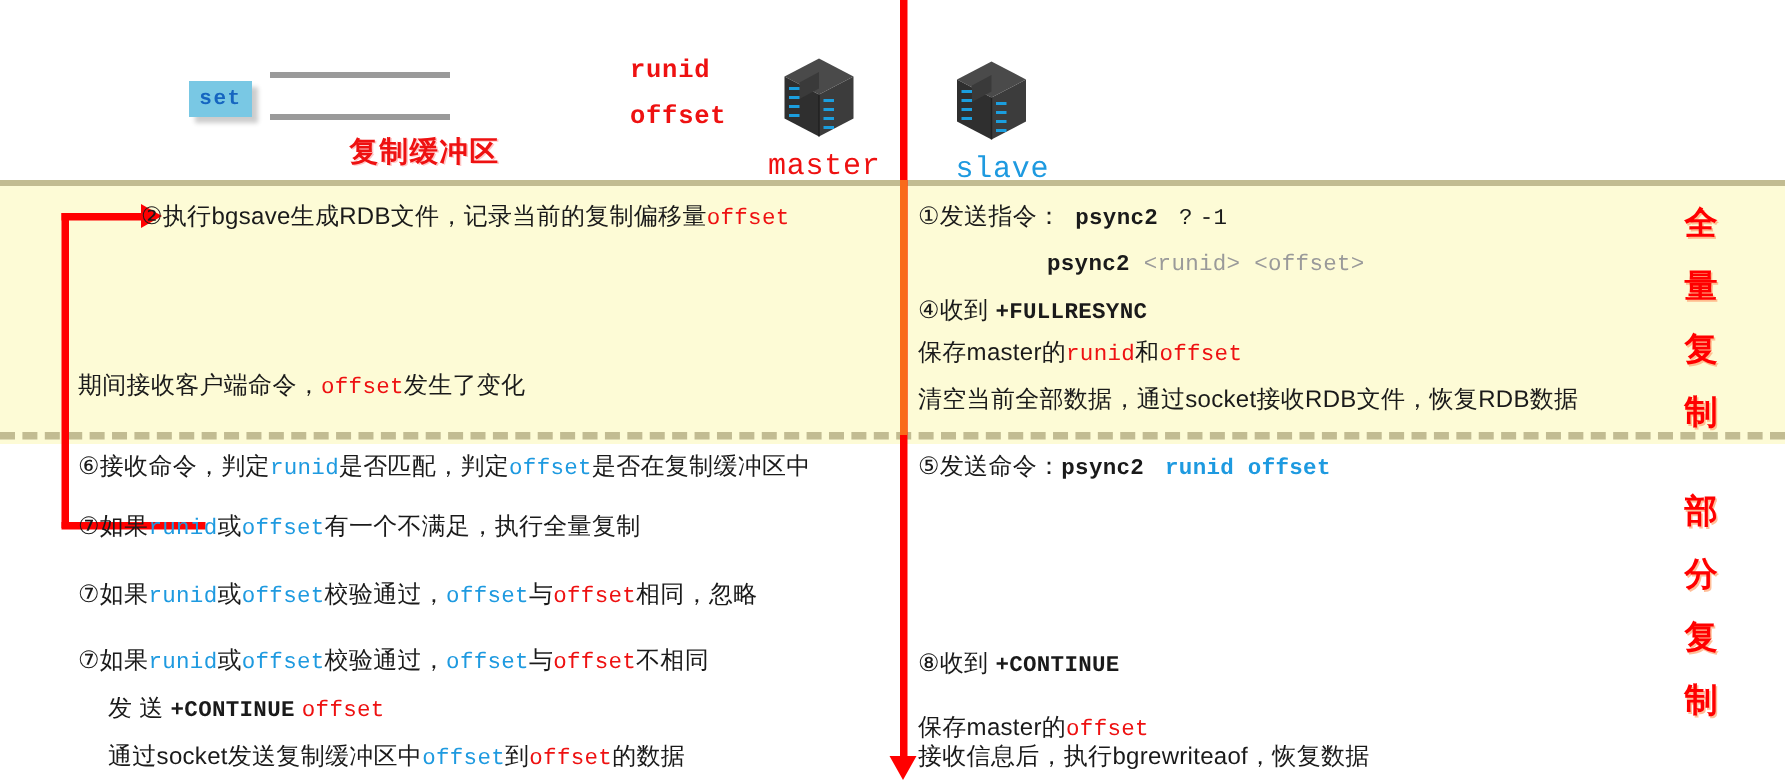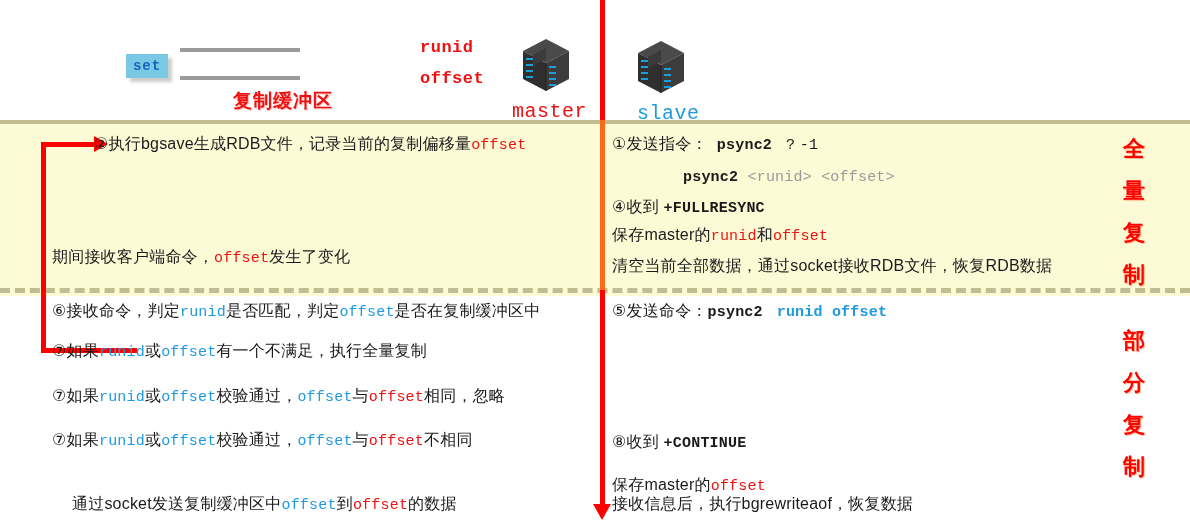--- a/index.html
+++ b/index.html
@@ -220,21 +220,21 @@
   <div class="line" style="left:52px; top:134px;margin-left:42px;">
     <span class="black">②执行bgsave生成RDB文件，记录当前的复制偏移量</span><span class="mono red">offset</span>
   </div>
   <div class="line" style="left:52px; top:247px;">
     <span class="black">期间接收客户端命令，</span><span class="mono red">offset</span><span class="black">发生了变化</span>
   </div>
 
   <div class="line" style="left:612px; top:134px;">
     <span class="black">①发送指令：</span><span>&nbsp;&nbsp;</span><span class="mono bold black">psync2</span><span>&nbsp;&nbsp;&nbsp;</span><span class="mono black">?</span><span>&nbsp;</span><span class="mono black">-1</span>
   </div>
-  <div class="line" style="left:683px; top:167px;">
+  <div class="line" style="left:698px; top:167px;">
     <span class="mono bold black">psync2</span><span>&nbsp;&nbsp;</span><span class="mono gray">&lt;runid&gt; &lt;offset&gt;</span>
   </div>
   <div class="line" style="left:612px; top:197px;">
     <span class="black">④收到</span><span>&nbsp;</span><span class="mono bold black">+FULLRESYNC</span>
   </div>
   <div class="line" style="left:612px; top:225px;">
     <span class="black">保存master的</span><span class="mono red">runid</span><span class="black">和</span><span class="mono red">offset</span>
   </div>
   <div class="line" style="left:612px; top:256px;">
     <span class="black">清空当前全部数据，通过socket接收RDB文件，恢复RDB数据</span>
@@ -252,20 +252,23 @@
   </div>
   <div class="line" style="left:52px; top:341px;">
     <span class="black">⑦如果</span><span class="mono blue">runid</span><span class="black">或</span><span class="mono blue">offset</span><span class="black">有一个不满足，执行全量复制</span>
   </div>
   <div class="line" style="left:52px; top:386px;">
     <span class="black">⑦如果</span><span class="mono blue">runid</span><span class="black">或</span><span class="mono blue">offset</span><span class="black">校验通过，</span><span class="mono blue">offset</span><span class="black">与</span><span class="mono red">offset</span><span class="black">相同，忽略</span>
   </div>
   <div class="line" style="left:52px; top:430px;">
     <span class="black">⑦如果</span><span class="mono blue">runid</span><span class="black">或</span><span class="mono blue">offset</span><span class="black">校验通过，</span><span class="mono blue">offset</span><span class="black">与</span><span class="mono red">offset</span><span class="black">不相同</span>
   </div>
+  <div class="line" style="left:72px; top:462px;">
+    <span class="black">发 送 </span><span class="mono bold black">+CONTINUE</span><span>&nbsp;</span><span class="mono red">offset</span>
+  </div>
   <div class="line" style="left:72px; top:494px;">
     <span class="black">通过socket发送复制缓冲区中</span><span class="mono blue">offset</span><span class="black">到</span><span class="mono red">offset</span><span class="black">的数据</span>
   </div>
 
   <div class="line" style="left:612px; top:301px;">
     <span class="black">⑤发送命令：</span><span class="mono bold black">psync2</span><span>&nbsp;&nbsp;&nbsp;</span><span class="mono bold blue">runid offset</span>
   </div>
   <div class="line" style="left:612px; top:432px;">
     <span class="black">⑧收到</span><span>&nbsp;</span><span class="mono bold black">+CONTINUE</span>
   </div>

